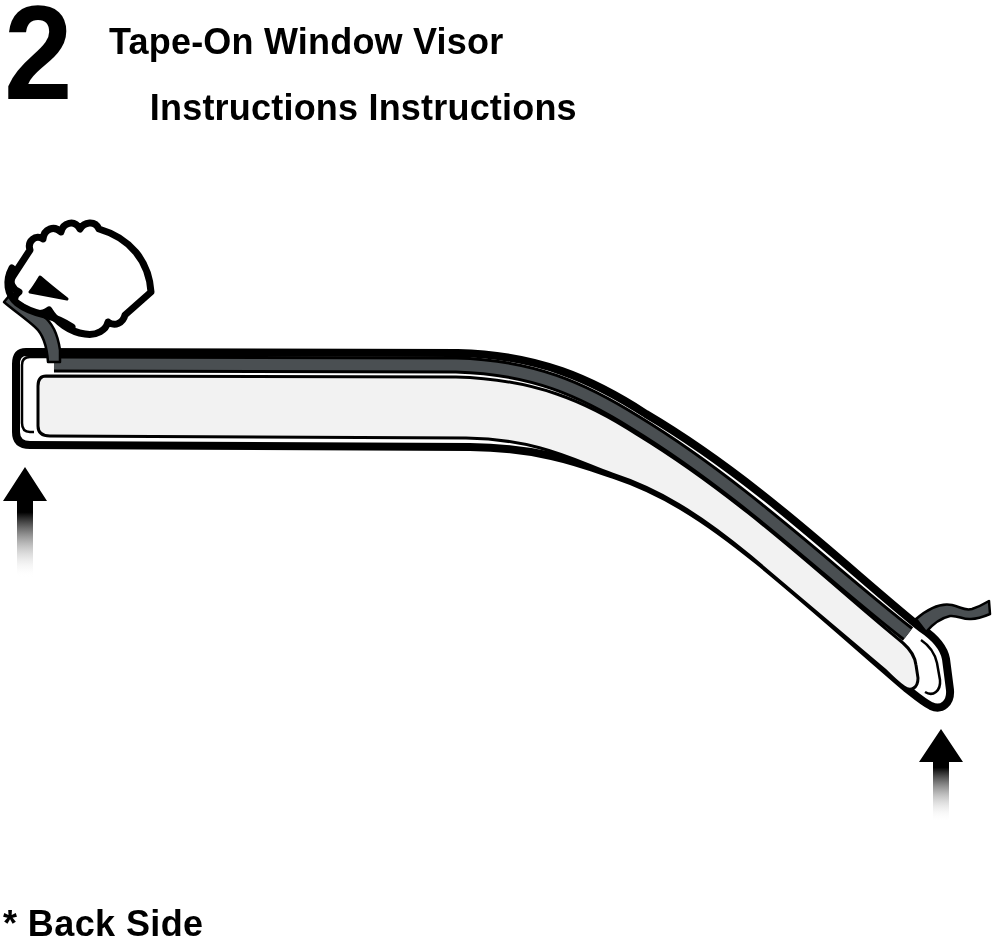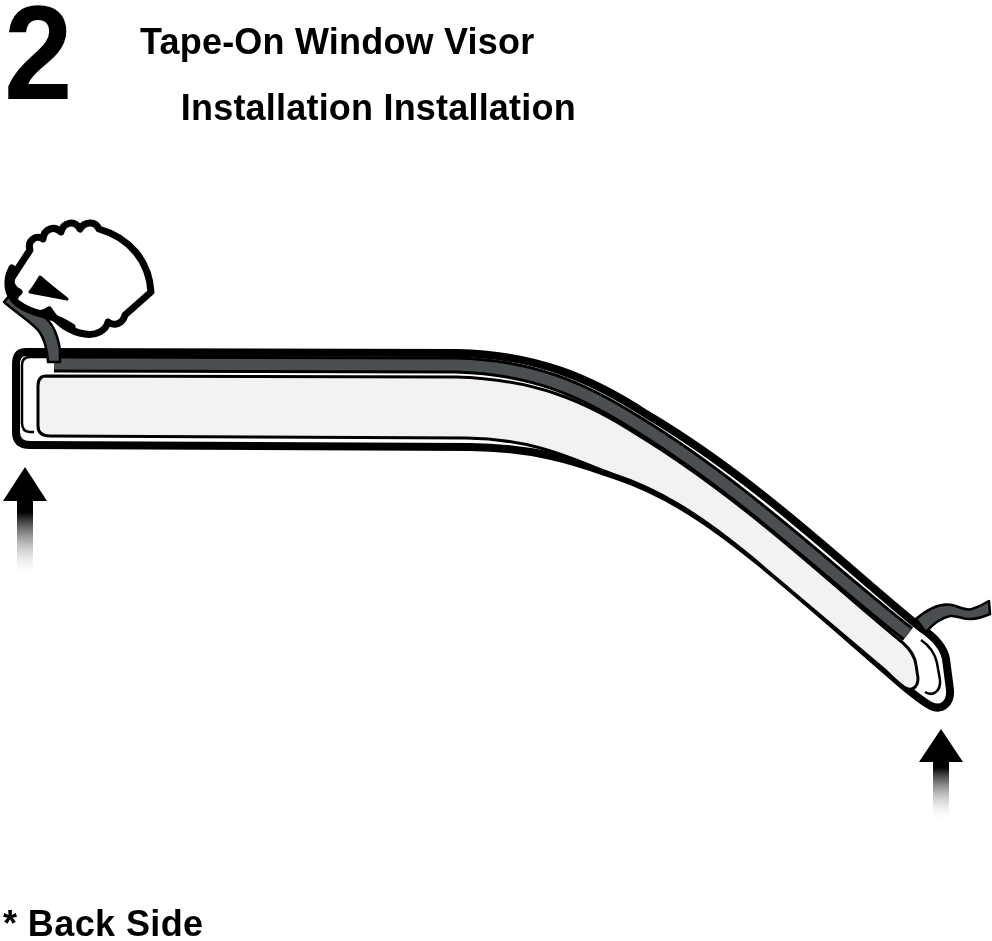--- a/index.html
+++ b/index.html
@@ -12,37 +12,37 @@
   }
   .step-number{
     position:absolute;left:4px;top:-14px;
     font-size:134px;font-weight:bold;line-height:1;color:#000;
     transform:scaleX(.92);transform-origin:left top;
     white-space:pre;
   }
   .title{
     position:absolute;left:109px;top:25px;
     font-size:36px;font-weight:bold;line-height:33px;color:#000;
-    letter-spacing:.2px;white-space:pre;margin-left:31px;
+    letter-spacing:.2px;white-space:pre;
   }
   .diagram{position:absolute;left:0;top:0;width:992px;height:941px;}
   .back-side{
     position:absolute;left:3px;top:903px;
     font-size:36px;font-weight:bold;color:#000;letter-spacing:.4px;
     white-space:pre;
   }
 </style>
 </head>
 <body>
 
 <div class="page">
 
   <div class="step-number">2</div>
   <div class="title"><span>Tape-On Window Visor</span><br>
-    <span>Installation Installation</span></div>
+    <span>Instructions Instructions</span></div>
 
   <svg class="diagram" viewBox="0 0 992 941" xmlns="http://www.w3.org/2000/svg">
     <defs>
       <linearGradient id="fadeL" gradientUnits="userSpaceOnUse" x1="0" y1="472" x2="0" y2="578">
         <stop offset="0" stop-color="#000"></stop>
         <stop offset="0.38" stop-color="#000"></stop>
         <stop offset="1" stop-color="#fff" stop-opacity="0"></stop>
       </linearGradient>
       <linearGradient id="fadeR" gradientUnits="userSpaceOnUse" x1="0" y1="734" x2="0" y2="822">
         <stop offset="0" stop-color="#000"></stop>

